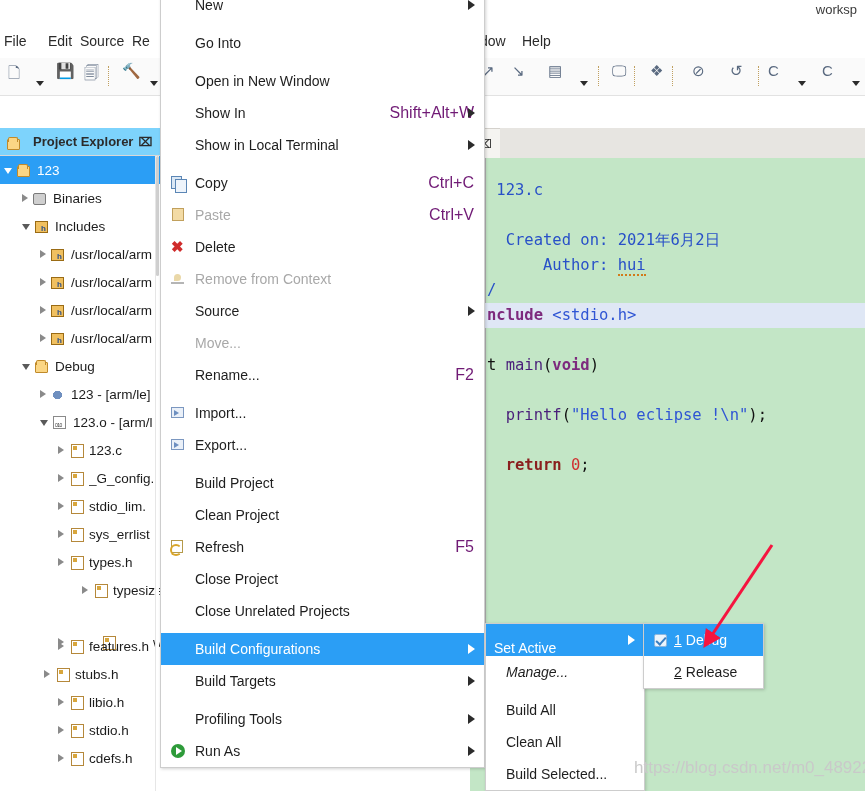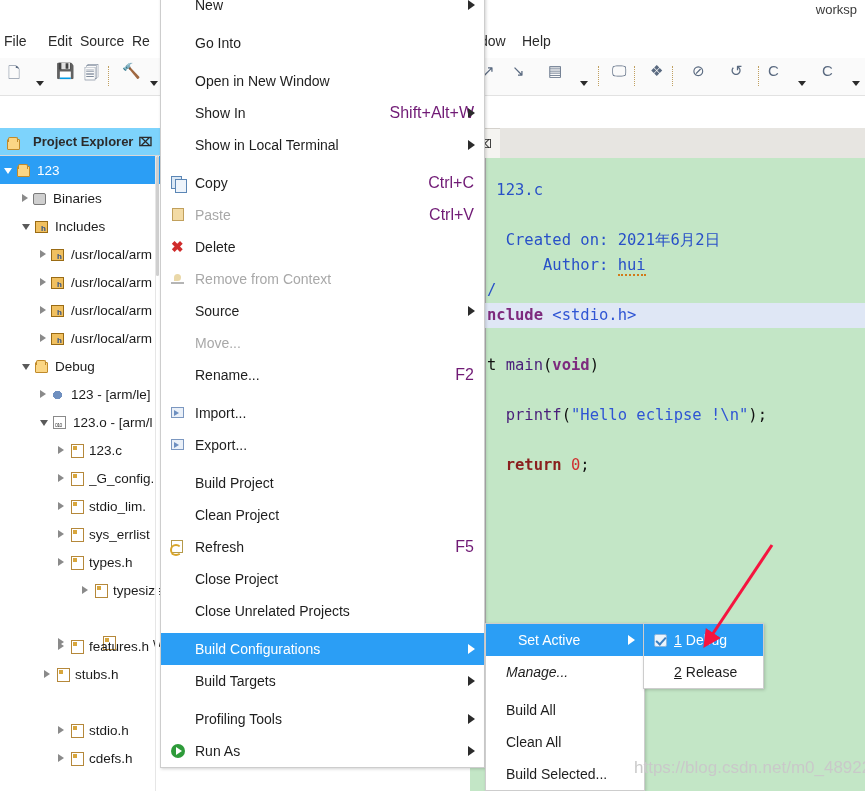--- a/index.html
+++ b/index.html
@@ -388,20 +388,27 @@
         </span>
         <span class="tlabel">features.h</span>
       </div>
       <div class="tnode" style="top: 504px; padding-left: 44px;">
         <span class="twist"></span>
         <span class="ticon">
           <span class="ic-file" style="position:absolute;left:1px;top:0;width:13px;display:block;"></span>
         </span>
         <span class="tlabel">stubs.h</span>
       </div>
+      <div class="tnode" style="top: 532px; padding-left: 58px;">
+        <span class="twist"></span>
+        <span class="ticon">
+          <span class="ic-file" style="position:absolute;left:1px;top:0;width:13px;display:block;"></span>
+        </span>
+        <span class="tlabel">libio.h</span>
+      </div>
       <div class="tnode" style="top: 560px; padding-left: 58px;">
         <span class="twist"></span>
         <span class="ticon">
           <span class="ic-file" style="position:absolute;left:1px;top:0;width:13px;display:block;"></span>
         </span>
         <span class="tlabel">stdio.h</span>
       </div>
       <div class="tnode" style="top: 588px; padding-left: 58px;">
         <span class="twist"></span>
         <span class="ticon">
@@ -555,21 +562,21 @@
       <div class="ctx-item">
         <span class="ctx-ico">
           <span class="ico-run"></span>
         </span>
         <span class="ctx-lbl">Run As</span>
         <span class="ctx-arrow"></span>
       </div>
     </div>
 
   <div class="sub1" id="sub1">
-      <div class="ctx-item hi" style="padding-left: 32px;">
+      <div class="ctx-item hi" style="padding-left: 8px; align-items: flex-end;">
         <span class="ctx-lbl">Set Active</span>
         <span class="ctx-arrow"></span>
       </div>
       <div class="ctx-item" style="padding-left: 20px; font-style: italic;">
         <span class="ctx-lbl">Manage...</span>
       </div>
       <div class="ctx-gap"></div>
       <div class="ctx-item" style="padding-left: 20px;">
         <span class="ctx-lbl">Build All</span>
       </div>

